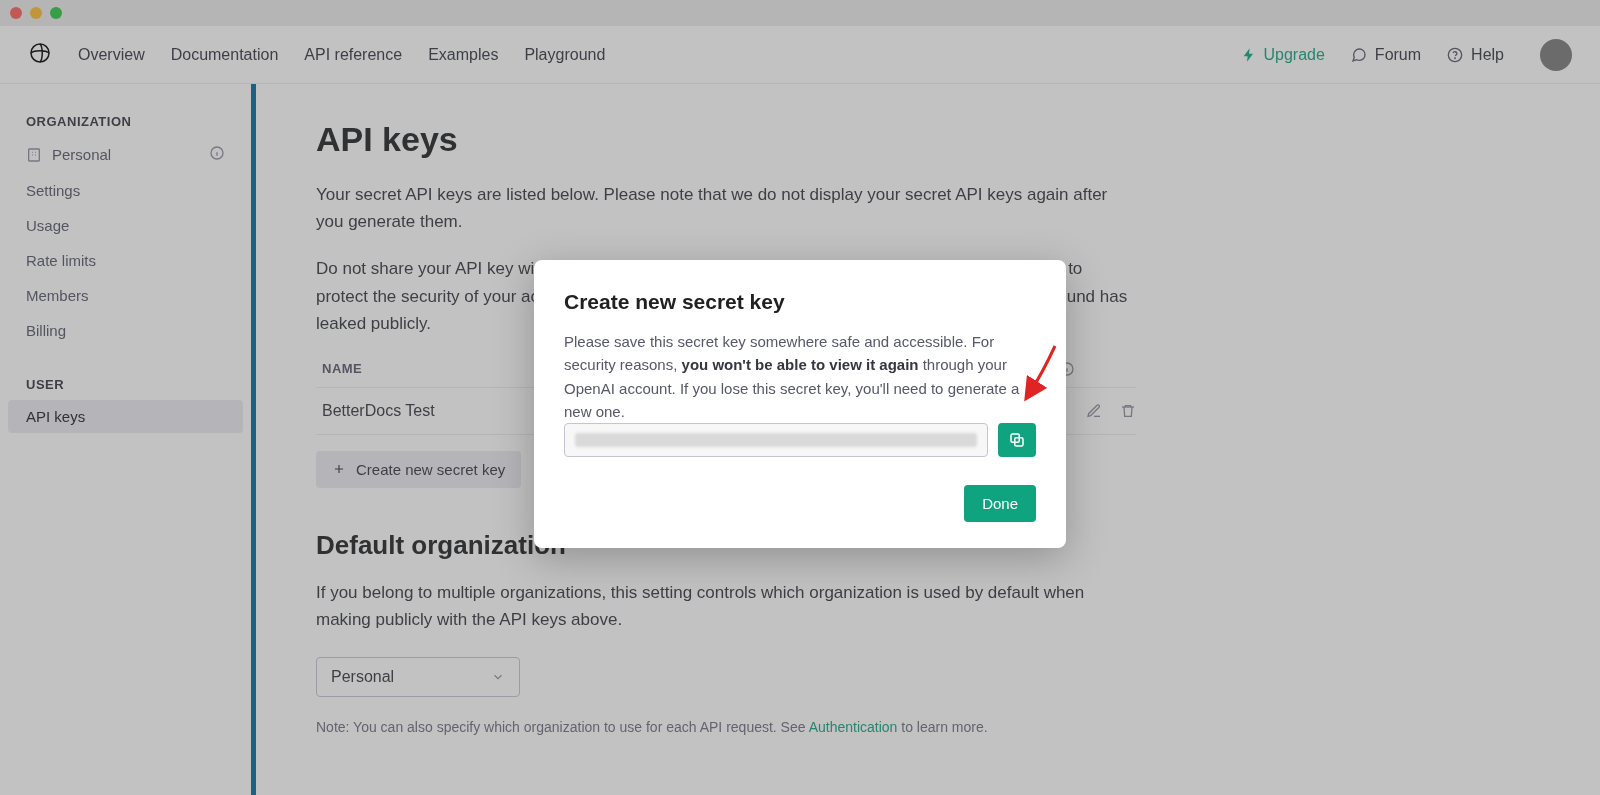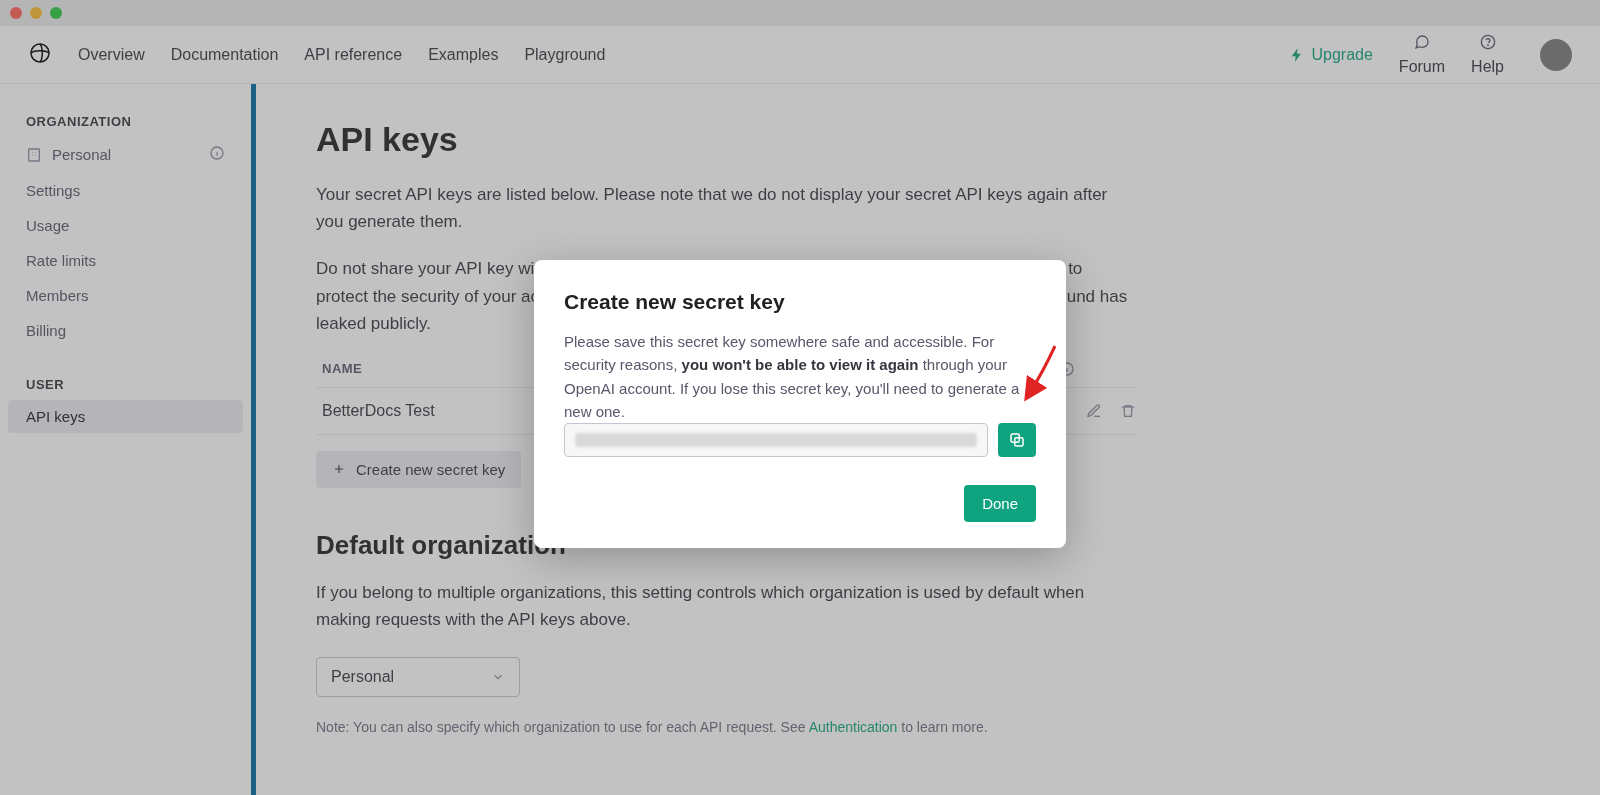--- a/index.html
+++ b/index.html
@@ -7,21 +7,21 @@
   .window { width:1600px; height:795px; background:#ececec; position:relative; }
   .titlebar { height:26px; display:flex; align-items:center; padding-left:10px; gap:8px; background:#ececec; }
   .traffic { width:12px; height:12px; border-radius:50%; }
   .traffic.red{background:#ff5f57;} .traffic.yellow{background:#febc2e;} .traffic.green{background:#28c840;}
   .app { position:absolute; top:26px; left:0; right:0; bottom:0; background:#fff; }
   .topnav { height:58px; border-bottom:1px solid #ececec; display:flex; align-items:center; padding:0 28px; gap:26px; color:#353740; font-size:16px; }
   .logo { width:24px; height:24px; color:#000; }
   .nav-spacer { flex:1; }
   .nav-link { color:#353740; cursor:pointer; }
   .upgrade { color:#10a37f; display:flex; align-items:center; gap:6px; }
-  .iconlink { display:flex; align-items:center; gap:8px; color:#353740;flex-direction:column; }
+  .iconlink { display:flex; align-items:center; gap:8px; color:#353740; }
   .avatar { width:32px; height:32px; border-radius:50%; background:#7a7a7a; margin-left:10px; }
   .body { position:absolute; top:58px; left:0; right:0; bottom:0; display:flex; }
   .sidebar { width:256px; border-right:5px solid #0369a1; padding:20px 8px; }
   .side-head { font-size:13px; font-weight:700; letter-spacing:0.5px; color:#353740; padding:10px 18px 6px; }
   .side-item { display:flex; align-items:center; gap:10px; padding:8px 18px; color:#565869; font-size:15px; cursor:pointer; border-radius:4px; margin:2px 0; }
   .side-item.active { background:#ececf1; color:#202123; font-weight:500; }
   .side-item .info { margin-left:auto; color:#8e8ea0; }
   .main { flex:1; padding:36px 60px; color:#353740; overflow:auto; }
   .page-title { font-size:34px; font-weight:700; color:#202123; margin-bottom:22px; }
   .para { font-size:17px; color:#353740; line-height:1.6; margin-bottom:20px; max-width:820px; }
@@ -170,21 +170,21 @@
         </div>
 
         <button class="create-btn">
           <svg width="14" height="14" viewBox="0 0 24 24" stroke="#353740" stroke-width="2">
               <path d="M12 5v14M5 12h14"></path>
             </svg>
           <span>Create new secret key</span>
         </button>
 
         <div class="section-title">Default organization</div>
-        <p class="para">If you belong to multiple organizations, this setting controls which organization is used by default when making requests with the API keys above.</p>
+        <p class="para">If you belong to multiple organizations, this setting controls which organization is used by default when making publicly with the API keys above.</p>
         <div class="select">
           <span>Personal</span>
           <svg width="14" height="14" viewBox="0 0 24 24" fill="none" stroke="#8e8ea0" stroke-width="2">
               <path d="M6 9l6 6 6-6"></path>
             </svg>
         </div>
         <p class="note">
           <span>Note: You can also specify which organization to use for each API request. See </span><a href="#">Authentication</a><span> to learn more.</span>
         </p>
       </div>

